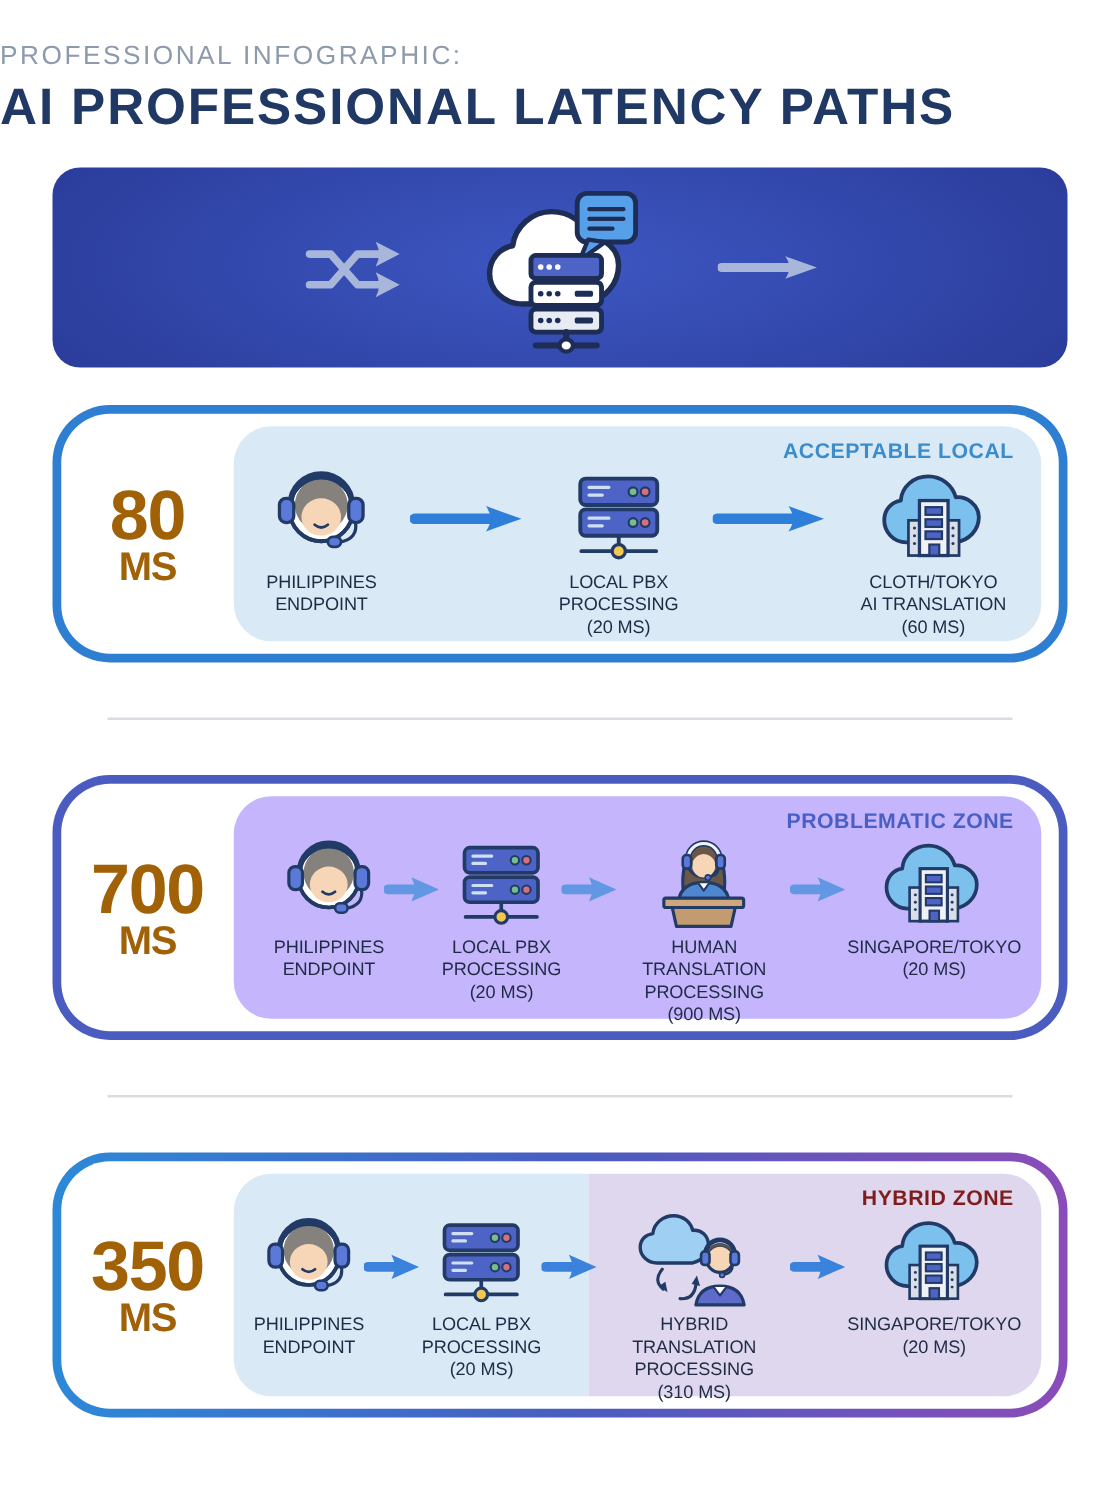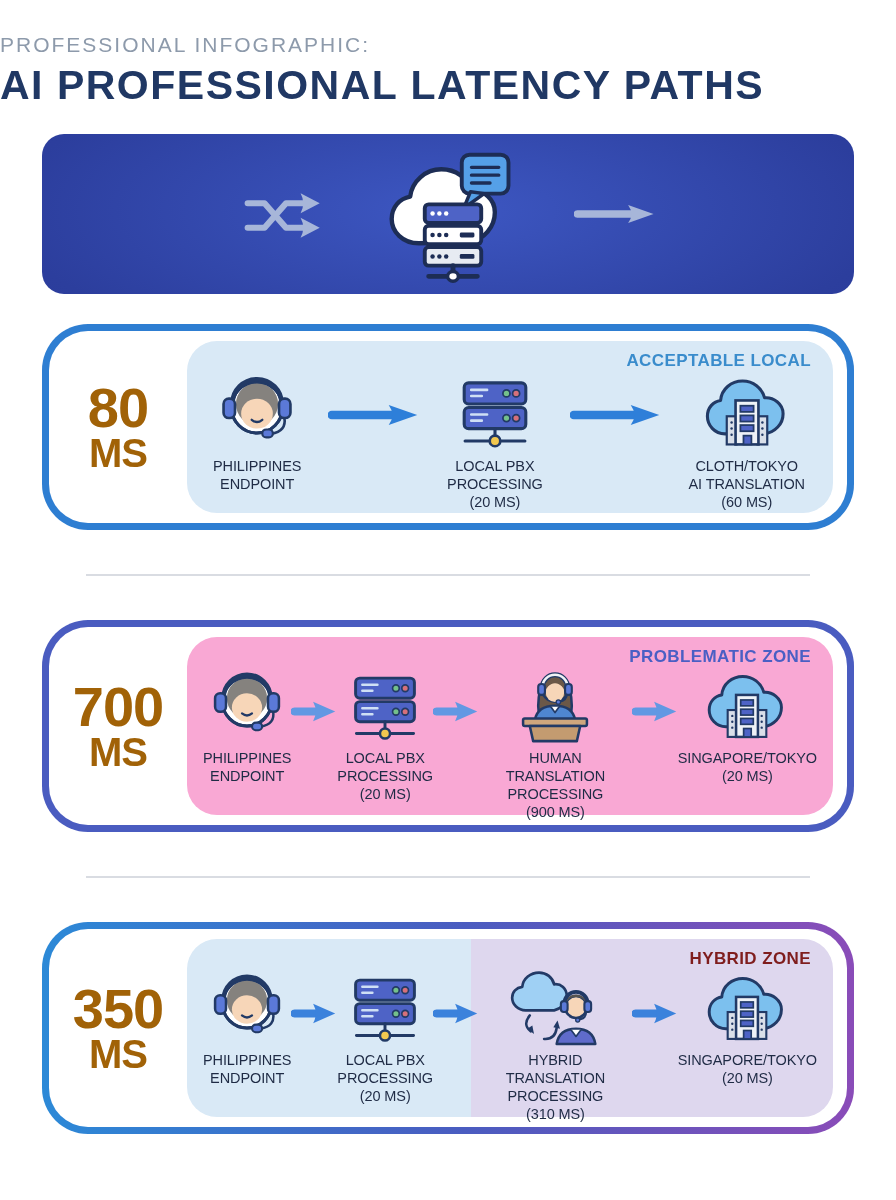--- a/index.html
+++ b/index.html
@@ -22,26 +22,26 @@
   
   .zone{width:812px;margin:30px auto 0;border-radius:46px;padding:7px;box-sizing:border-box;}
   .zone-1{background:#2e7ed2;}
   .zone-2{background:#4a5cc0;}
   .zone-3{background:linear-gradient(90deg,#2c89d7 0%,#4a5cc0 52%,#8a4cb8 100%);}
   .zone-inner{background:#ffffff;border-radius:39px;display:flex;align-items:center;height:192px;padding:0 14px 0 0;}
   .zone-2 .zone-inner,.zone-3 .zone-inner{height:198px;}
 
   .latency{flex:0 0 138px;text-align:center;color:#a16207;font-weight:bold;line-height:0.94;letter-spacing:-1px;}
   .latency-value{font-size:56px;}
-  .latency-unit{font-size:40px;}
+  .latency-unit{font-size:32px;}
 
   .panel{position:relative;flex:1;height:172px;border-radius:30px;display:flex;}
   .zone-2 .panel,.zone-3 .panel{height:178px;}
   .zone-1 .panel{background:#d9e9f6;}
-  .zone-2 .panel{background:#f9a8d4;}
+  .zone-2 .panel{background:#c4b5fd;padding-left:16px;}
   .zone-3 .panel{background:transparent;}
   .panel-bg{position:absolute;top:0;bottom:0;z-index:0;}
   .panel-bg.left{left:0;width:44%;background:#d9e9f6;border-radius:30px 0 0 30px;}
   .panel-bg.right{right:0;width:56%;background:#ded7ee;border-radius:0 30px 30px 0;}
 
   .zone-tag{position:absolute;top:10px;right:22px;z-index:2;font-size:17px;font-weight:bold;letter-spacing:0.4px;}
   .zone-1 .zone-tag{color:#3a8ccc;}
   .zone-2 .zone-tag{color:#4a5fc4;}
   .zone-3 .zone-tag{color:#7f1d1d;}
 

